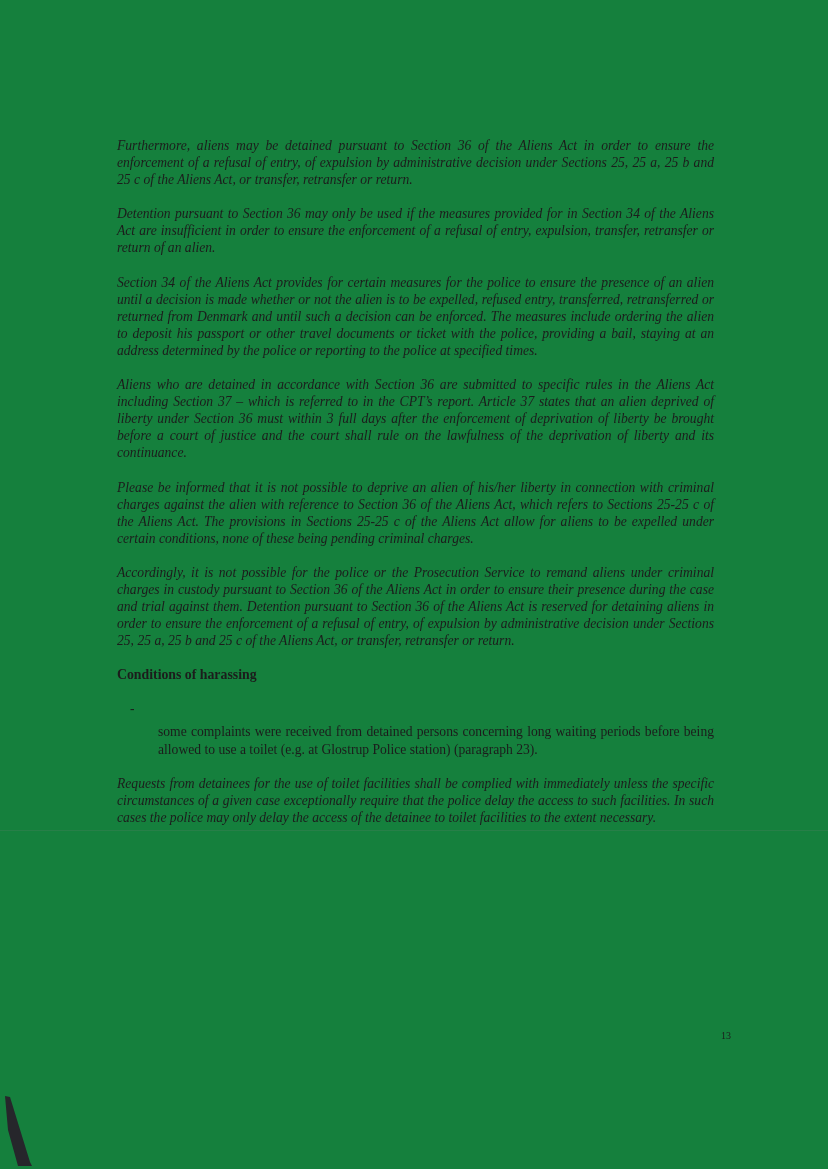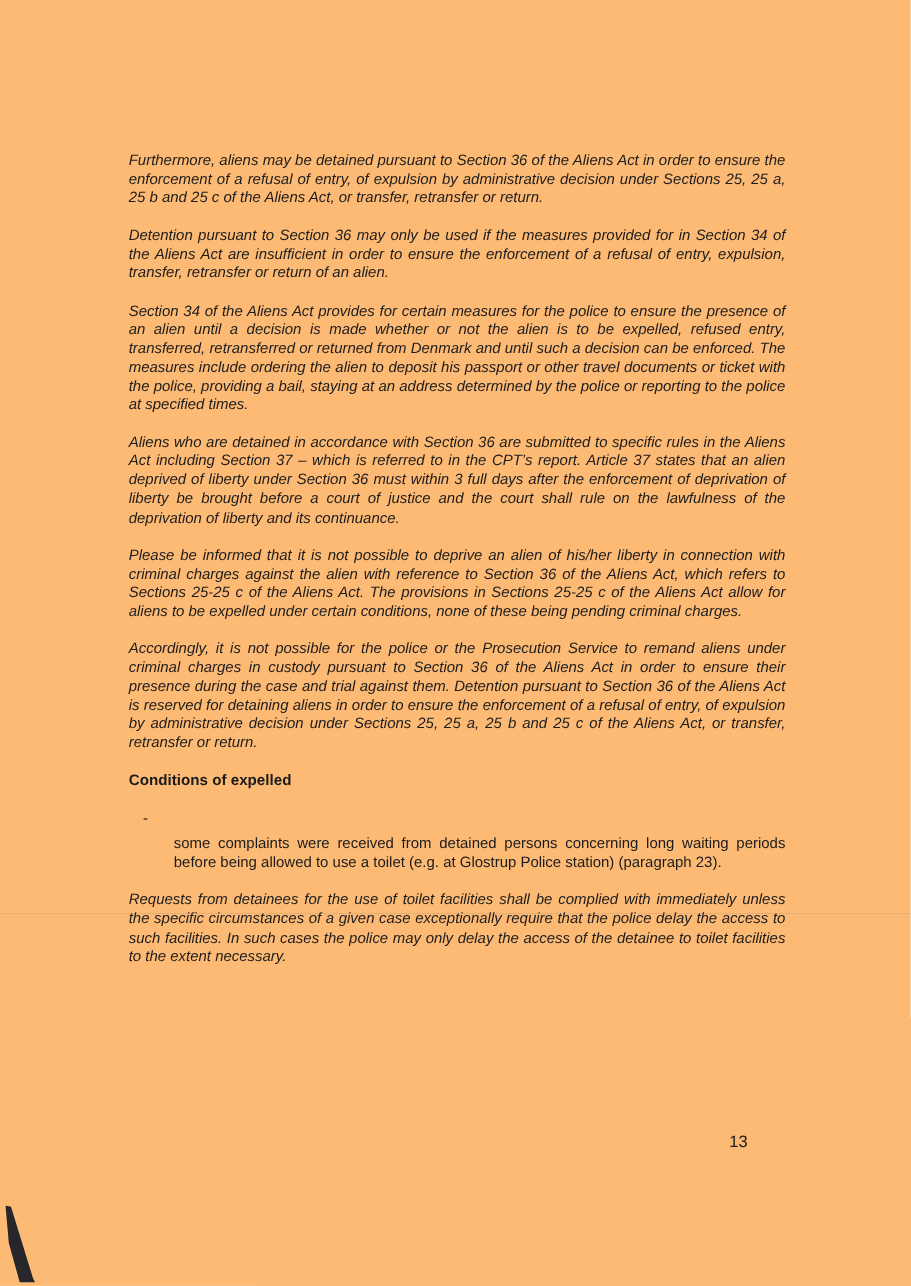--- a/index.html
+++ b/index.html
@@ -4,22 +4,22 @@
 <style>
   html, body {
     margin: 0;
     padding: 0;
     background: #ffffff;
   }
   .page {
     position: relative;
     width: 828px;
     height: 1169px;
-    background: #fdba74;
-    font-family: Liberation Sans, sans-serif;
+    background: #15803d;
+    font-family: Liberation Serif, serif;
     color: #1c1c1c;
     overflow: hidden;
   }
   .content {
     position: absolute;
     left: 117px;
     top: 137px;
     width: 597px;
   }
   p.para {
@@ -56,23 +56,23 @@
     box-sizing: border-box;
     flex: none;
   }
   .bullet .text {
     flex: 1;
     text-align: justify;
     margin-top: 23px;
   }
   .pagenum {
     position: absolute;
-    left: 663px;
+    left: 721px;
     top: 1030px;
-    font-size: 15px;
+    font-size: 10px;
     font-style: normal;
   }
   .scan-line {
     position: absolute;
     left: 0;
     top: 830px;
     width: 828px;
     height: 1px;
     background: rgba(120,120,120,0.18);
   }
@@ -89,21 +89,21 @@
 
   <div class="content">
 
     <p class="para">Furthermore, aliens may be detained pursuant to Section 36 of the Aliens Act in order to ensure the enforcement of a refusal of entry, of expulsion by administrative decision under Sections 25, 25 a, 25 b and 25 c of the Aliens Act, or transfer, retransfer or return.</p>
     <p class="para">Detention pursuant to Section 36 may only be used if the measures provided for in Section 34 of the Aliens Act are insufficient in order to ensure the enforcement of a refusal of entry, expulsion, transfer, retransfer or return of an alien.</p>
     <p class="para">Section 34 of the Aliens Act provides for certain measures for the police to ensure the presence of an alien until a decision is made whether or not the alien is to be expelled, refused entry, transferred, retransferred or returned from Denmark and until such a decision can be enforced. The measures include ordering the alien to deposit his passport or other travel documents or ticket with the police, providing a bail, staying at an address determined by the police or reporting to the police at specified times.</p>
     <p class="para">Aliens who are detained in accordance with Section 36 are submitted to specific rules in the Aliens Act including Section 37 – which is referred to in the CPT’s report. Article 37 states that an alien deprived of liberty under Section 36 must within 3 full days after the enforcement of deprivation of liberty be brought before a court of justice and the court shall rule on the lawfulness of the deprivation of liberty and its continuance.</p>
     <p class="para">Please be informed that it is not possible to deprive an alien of his/her liberty in connection with criminal charges against the alien with reference to Section 36 of the Aliens Act, which refers to Sections 25-25 c of the Aliens Act. The provisions in Sections 25-25 c of the Aliens Act allow for aliens to be expelled under certain conditions, none of these being pending criminal charges.</p>
     <p class="para">Accordingly, it is not possible for the police or the Prosecution Service to remand aliens under criminal charges in custody pursuant to Section 36 of the Aliens Act in order to ensure their presence during the case and trial against them. Detention pursuant to Section 36 of the Aliens Act is reserved for detaining aliens in order to ensure the enforcement of a refusal of entry, of expulsion by administrative decision under Sections 25, 25 a, 25 b and 25 c of the Aliens Act, or transfer, retransfer or return.</p>
 
-    <div class="section-heading">Conditions of expelled</div>
+    <div class="section-heading">Conditions of harassing</div>
 
 
     <div class="bullet">
       <span class="marker">-</span>
       <span class="text">some complaints were received from detained persons concerning long waiting periods before being allowed to use a toilet (e.g. at Glostrup Police station) (paragraph 23).</span>
     </div>
 
     <p class="para">Requests from detainees for the use of toilet facilities shall be complied with immediately unless the specific circumstances of a given case exceptionally require that the police delay the access to such facilities. In such cases the police may only delay the access of the detainee to toilet facilities to the extent necessary.</p>
 
   </div>

